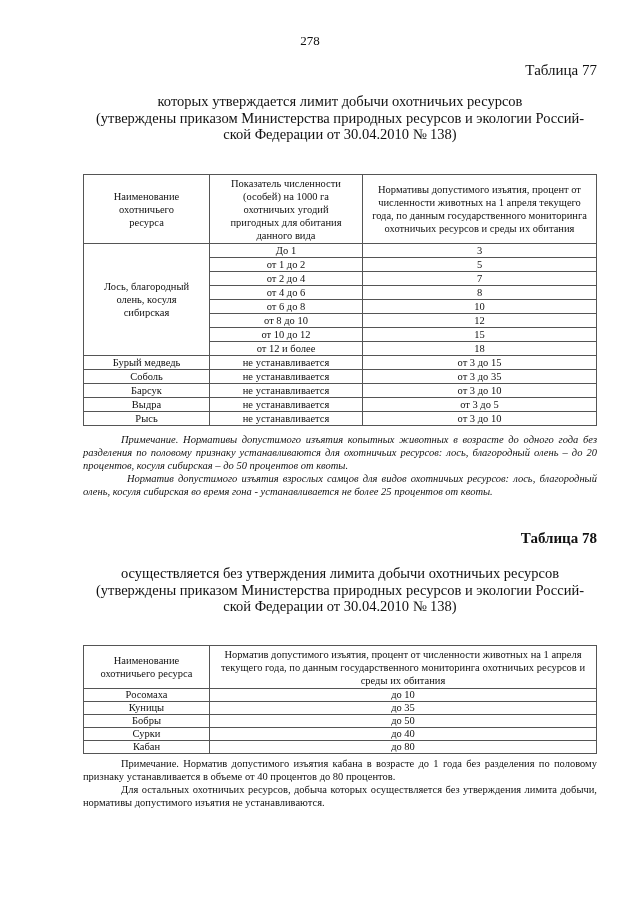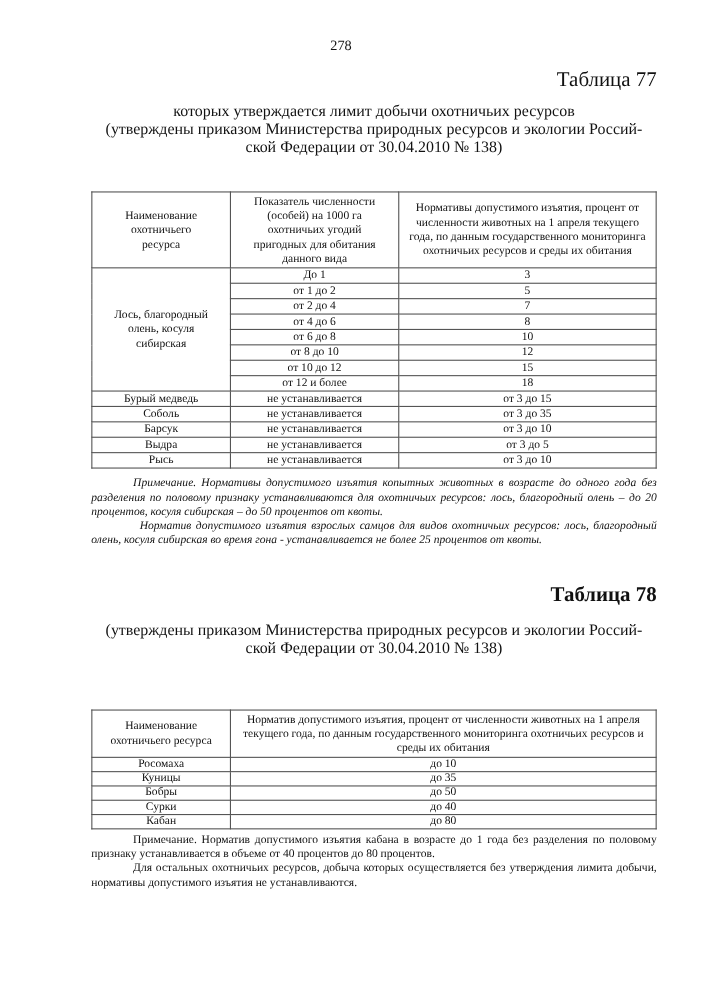--- a/index.html
+++ b/index.html
@@ -1,21 +1,21 @@
 <!DOCTYPE html>
 <html><head>
 <meta charset="utf-8">
 <style>
   html, body { margin: 0; padding: 0; background: #ffffff; }
   body {
     width: 640px; height: 905px; position: relative; overflow: hidden;
     font-family: "Liberation Serif", serif; color: #111;
   }
   .page-number { position: absolute; top: 33px; left: 0; width: 620px; text-align: center; font-size: 13px; }
-  .table-label { position: absolute; right: 43px; font-size: 19px; }
+  .table-label { position: absolute; right: 43px; font-size: 15px; }
   .title {
     position: absolute; left: 83px; width: 514px; text-align: center;
     font-size: 14.5px; line-height: 16.5px;
   }
   table.doc {
     position: absolute; left: 83px; width: 514px; border-collapse: collapse;
     font-size: 10.5px; line-height: 13px; table-layout: fixed;
   }
   table.doc td, table.doc th {
     border: 1px solid #555; text-align: center; padding: 0 3px; font-weight: normal;
@@ -124,20 +124,21 @@
     </tbody>
 </table>
 
 <div class="note" style="top:433px;font-style:italic;">
   <p>Примечание. Нормативы допустимого изъятия копытных животных в возрасте до одного года без разделения по половому признаку устанавливаются для охотничьих ресурсов: лось, благородный олень – до 20 процентов, косуля сибирская – до 50 процентов от квоты.</p>
   <p class="ind2">Норматив допустимого изъятия взрослых самцов для видов охотничьих ресурсов: лось, благородный олень, косуля сибирская во время гона - устанавливается не более 25 процентов от квоты.</p>
 </div>
 
 <div class="table-label" style="top:530px;font-weight:bold;">Таблица 78</div>
 <div class="title" style="top:565px;">
+  <div>осуществляется без утверждения лимита добычи охотничьих ресурсов</div>
   <div>(утверждены приказом Министерства природных ресурсов и экологии Россий-</div>
   <div>ской Федерации от 30.04.2010 № 138)</div>
 </div>
 
 <table class="doc" id="t78">
   <colgroup>
       <col class="c1">
       <col class="c2">
     </colgroup>
   <thead>

